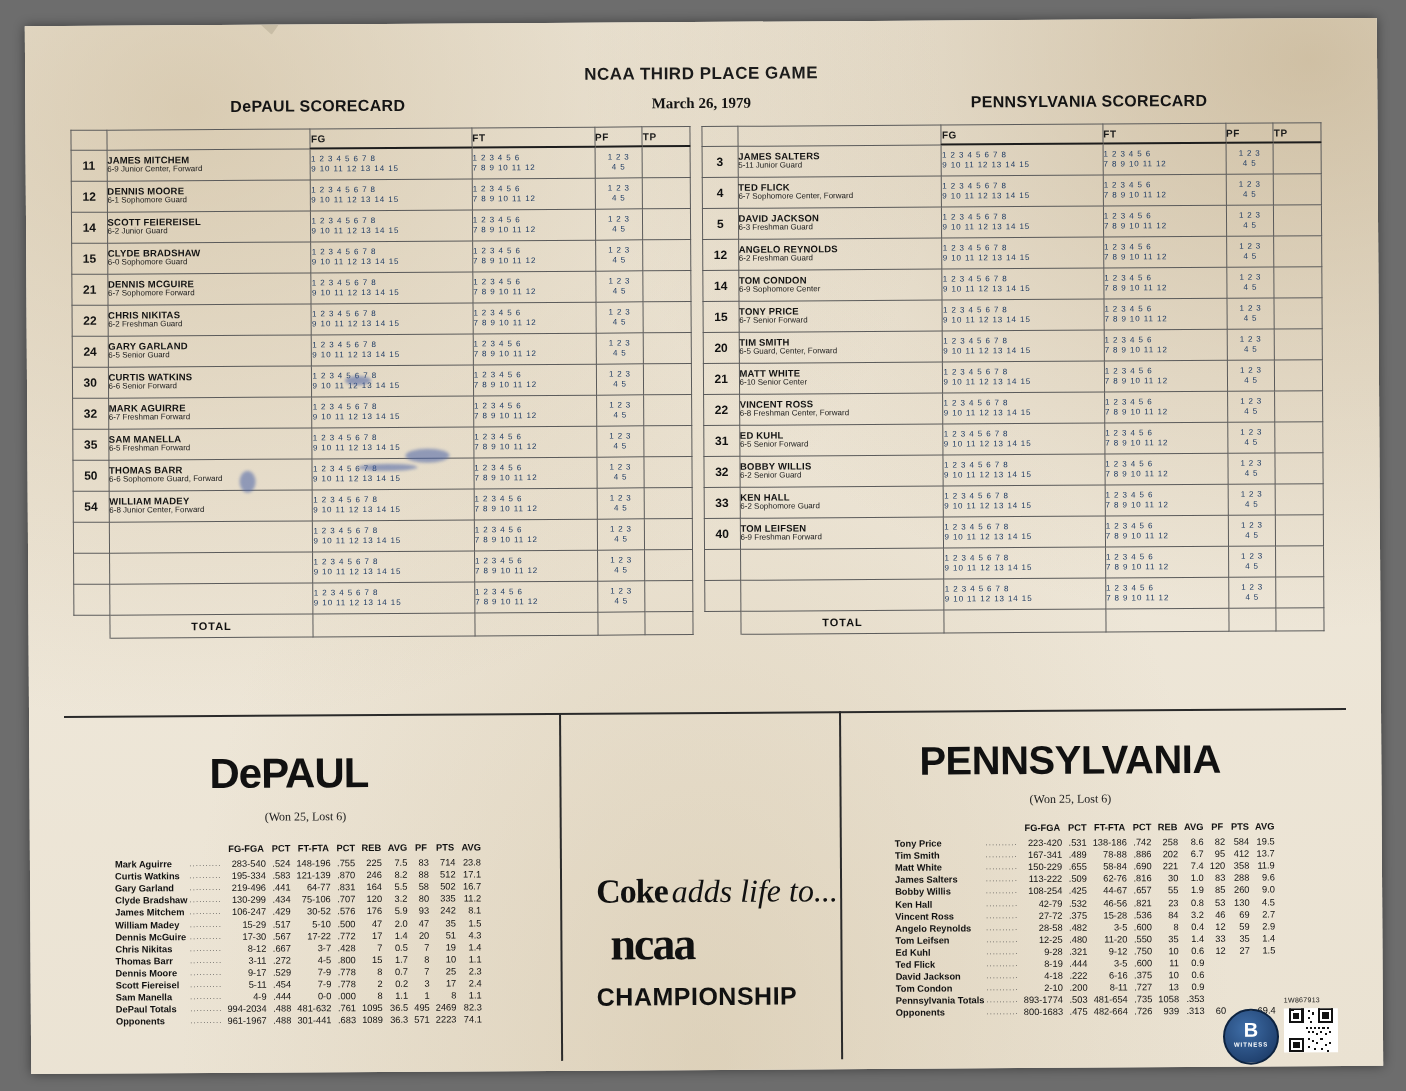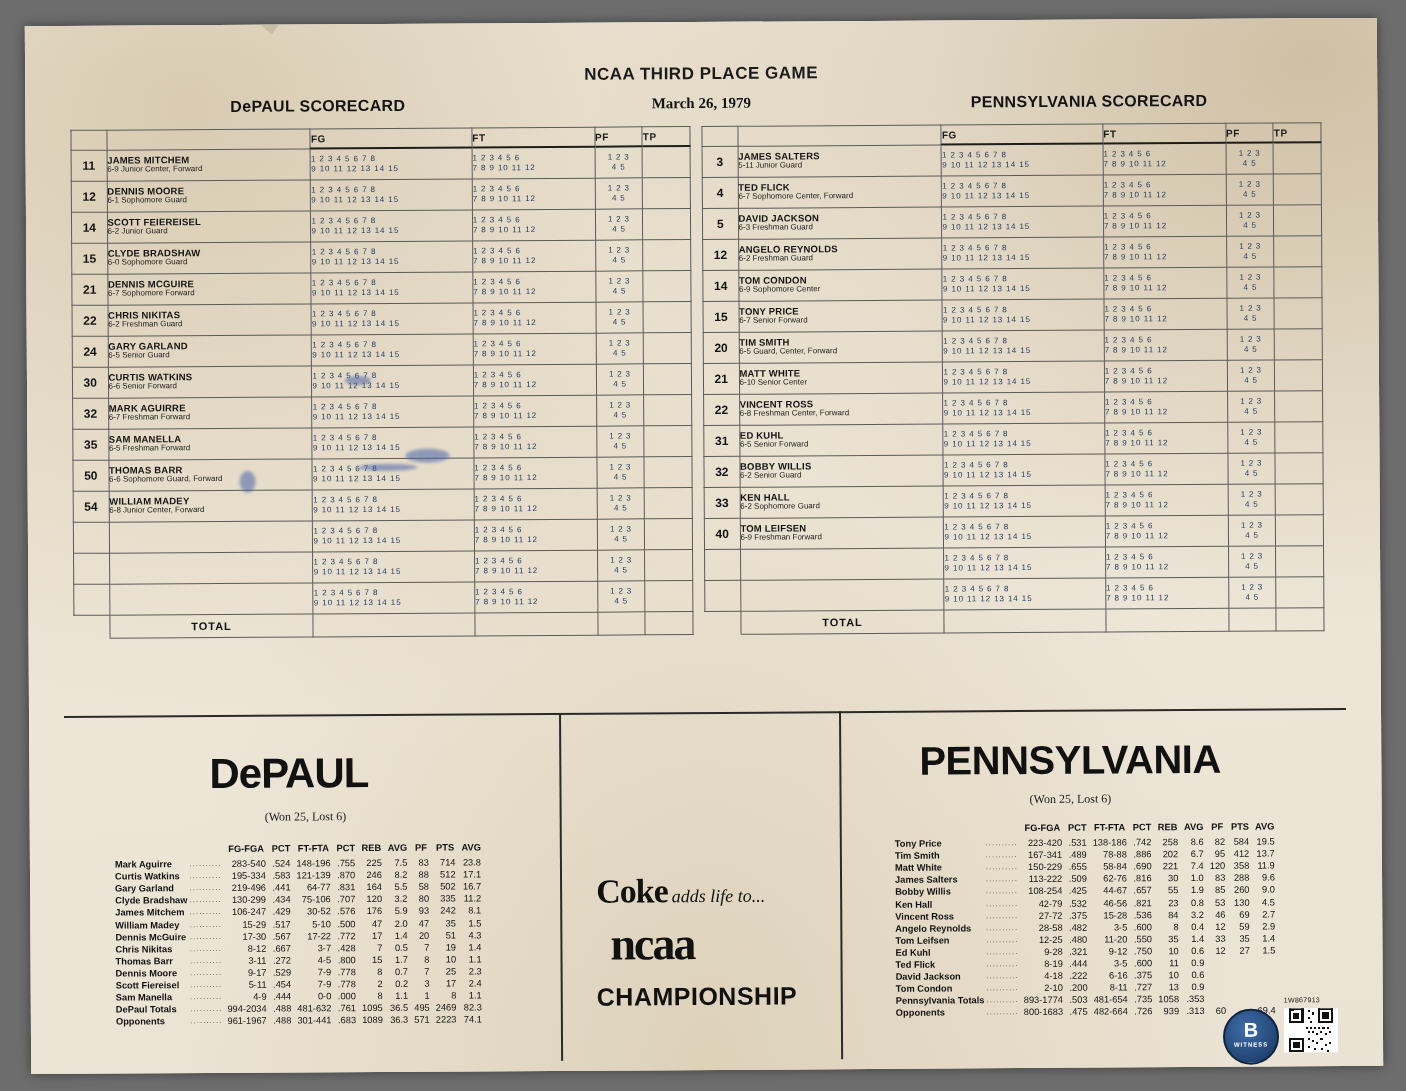--- a/index.html
+++ b/index.html
@@ -82,21 +82,21 @@
   .pa-stats{left:862px;top:112px;}
 
   
   .coke{position:absolute;left:615px;top:22px;width:110px;height:110px;background:#1b1b1b;color:#fff;text-align:center;}
   .coke .enjoy{font-size:8px;font-style:italic;margin-top:10px;font-family:"Liberation Serif",serif;}
   .coke .word{font-size:27px;font-weight:bold;font-family:"Liberation Serif",serif;line-height:30px;letter-spacing:-1px;}
   .coke .tm{font-size:5.5px;letter-spacing:.5px;}
   .coke .swoosh{position:absolute;left:8px;right:8px;bottom:20px;height:10px;border-bottom:2px solid #fff;border-radius:0 0 60% 40%;}
   .cokeadds{position:absolute;left:566px;top:160px;font-family:"Liberation Serif",serif;}
   .cokeadds .c1{font-size:34px;font-weight:bold;letter-spacing:-1px;color:#111;}
-  .cokeadds .c2{font-size:18px;font-style:italic;color:#111;}
+  .cokeadds .c2{font-size:32px;font-style:italic;color:#111;}
   .ncaa{position:absolute;left:580px;top:205px;font-size:46px;font-weight:bold;font-family:"Liberation Serif",serif;color:#111;letter-spacing:-2px;}
   .champ{position:absolute;left:566px;top:270px;font-size:25px;font-weight:bold;color:#111;letter-spacing:.5px;}
 
   
   .auth{position:absolute;left:1192px;top:300px;width:52px;height:52px;border-radius:50%;
         background:radial-gradient(circle at 40% 35%,#3f6ea8,#16325c);border:2px solid #0d2340;color:#fff;
         text-align:center;font-size:7px;font-weight:bold;}
   .auth .b{font-size:20px;line-height:24px;margin-top:7px;}
   .auth .w{font-size:6px;letter-spacing:1px;}
   .qr{position:absolute;left:1253px;top:300px;width:54px;height:44px;background:#fff;}

